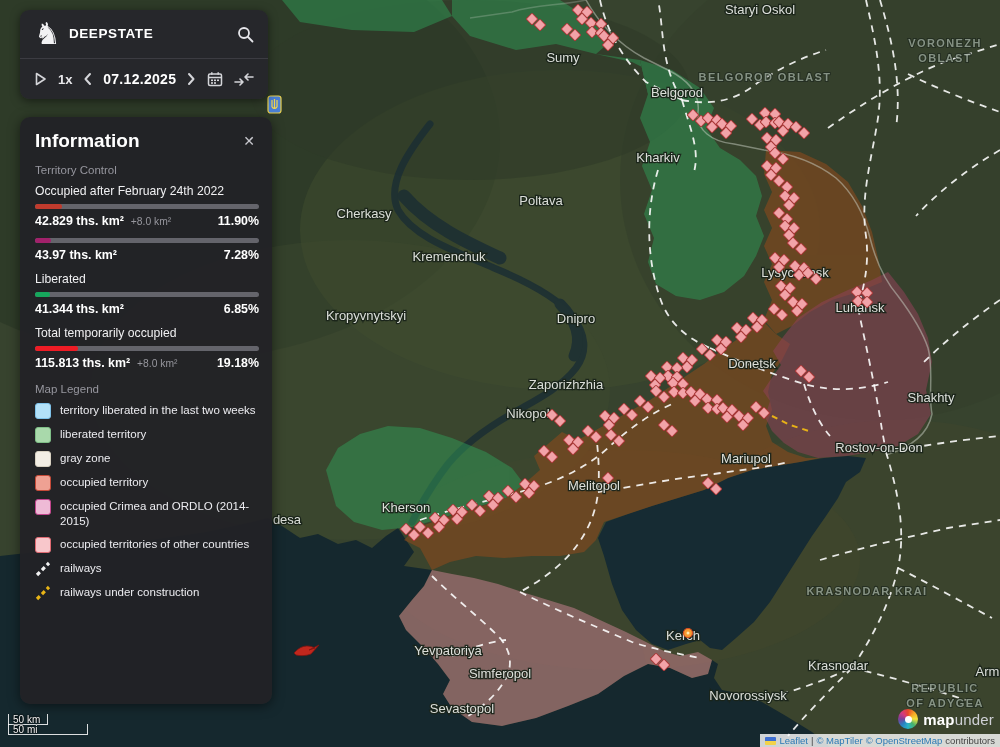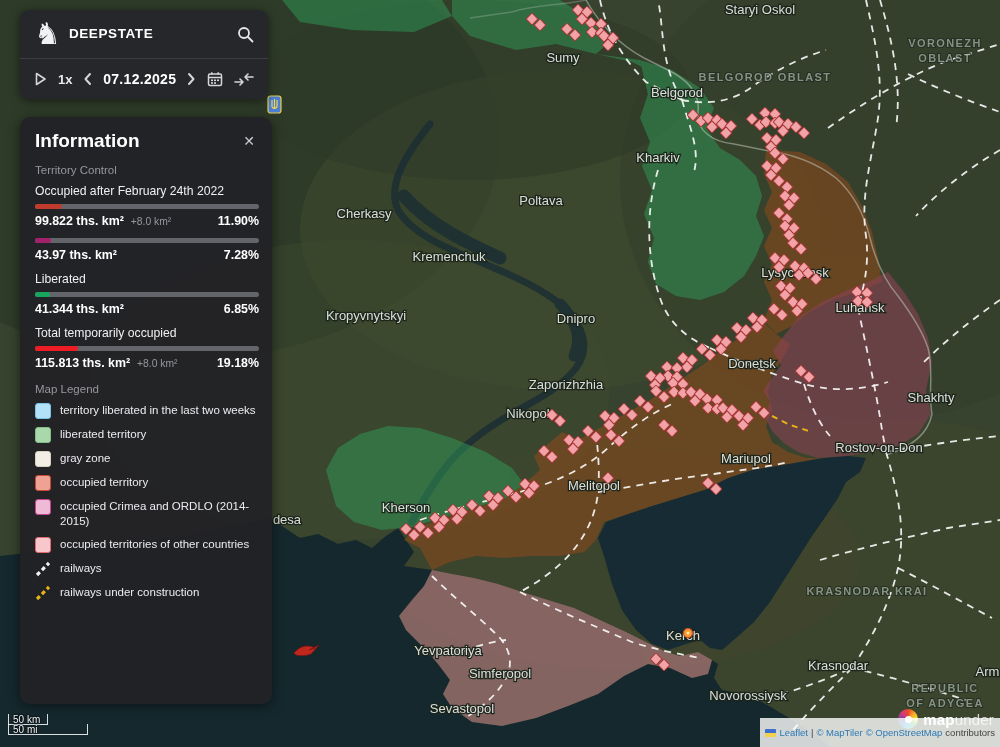--- a/index.html
+++ b/index.html
@@ -42,21 +42,21 @@
   .swatch{width:14px;height:14px;border-radius:3px;flex:none;border:1.5px solid;}
   .railswatch{width:16px;height:16px;flex:none;}
 
   
   .scale{position:absolute;left:8px;top:714px;z-index:15;font-size:10px;color:#f2f2f2;
          text-shadow:0 0 2px #000,0 0 2px #000;}
   .scale-line{border:1.5px solid rgba(255,255,255,.85);border-top:none;height:11px;
               padding-left:4px;box-sizing:border-box;line-height:11px;white-space:nowrap;}
   .scale-line.mi{border-top:none;margin-top:-1.5px;}
   .attribution{position:absolute;right:0;bottom:0;height:13px;display:flex;align-items:center;
-               gap:3px;background:rgba(255,255,255,.8);padding:8px 5px;font-size:9.5px;color:#444;z-index:15;}
+               gap:3px;background:rgba(255,255,255,.8);padding:0 5px;font-size:9.5px;color:#444;z-index:15;}
   .attribution a{color:#2a79b5;text-decoration:none;}
   .ua-flag{width:11px;height:8px;display:inline-block;background:linear-gradient(#3e6fd1 50%,#f2d24b 50%);border-radius:1px;}
   .maptiler{position:absolute;right:6px;bottom:18px;display:flex;align-items:center;gap:5px;z-index:15;}
   .mt-wheel{width:20px;height:20px;border-radius:50%;position:relative;
             background:conic-gradient(#e8452c,#f7a325,#f3e13a,#47b06b,#29b4c7,#2a7fc1,#7b3f98,#d43a7e,#e8452c);}
   .mt-wheel::after{content:"";position:absolute;left:6.5px;top:6.5px;width:7px;height:7px;background:#fff;border-radius:50%;}
   .mt-text{font-size:15px;color:#fff;letter-spacing:.2px;}
   .mt-text b{font-weight:bold;color:#fff;}
   .mt-text span{color:#cfd0d6;font-weight:normal;}
 
@@ -545,21 +545,21 @@
       <span class="close">✕</span>
     </div>
     <div class="section-label">Territory Control</div>
     <div id="stats-container">
         <div class="stat">
           <div class="stat-label">Occupied after February 24th 2022</div>
           <div class="bar">
             <span style="width: 11.9%; background: rgb(192, 59, 45);"></span>
           </div>
           <div class="stat-row">
-            <span class="value">99.822 ths. km²</span>
+            <span class="value">42.829 ths. km²</span>
             <span class="delta">+8.0 km²</span>
             <span class="pct">11.90%</span>
           </div>
         </div>
         <div class="stat">
           <div class="bar">
             <span style="width: 7.28%; background: rgb(162, 33, 107);"></span>
           </div>
           <div class="stat-row">
             <span class="value">43.97 ths. km²</span>

